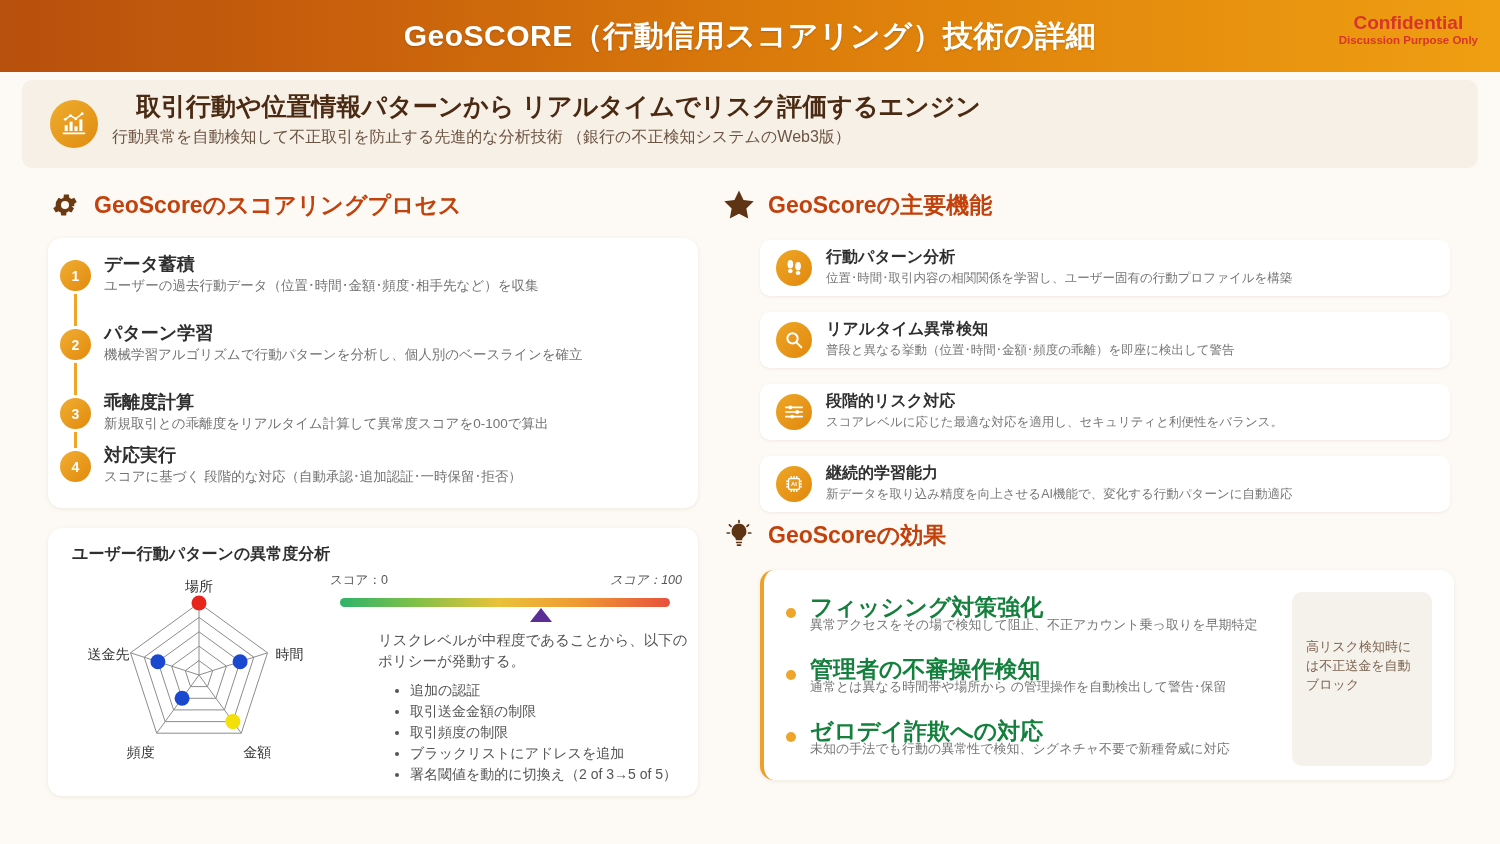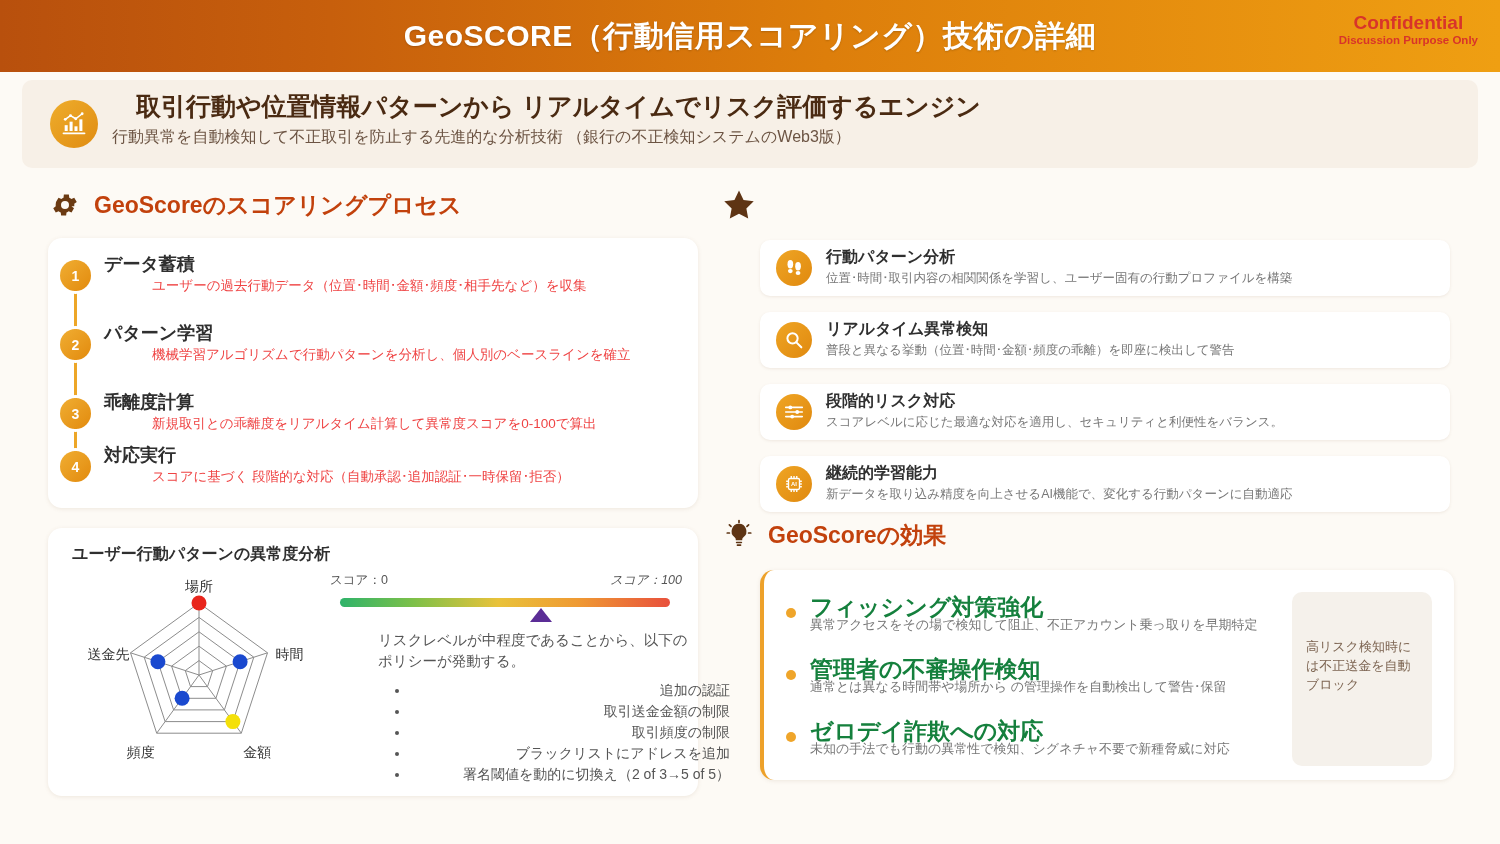--- a/index.html
+++ b/index.html
@@ -58,39 +58,39 @@
   .timeline{position:absolute;left:26px;top:22px;width:3px;height:206px;background:#eda627;}
   .pstep{position:absolute;left:0;width:612px;}
   .pnum{
     position:absolute;left:12px;top:0;width:31px;height:31px;border-radius:50%;
     background:linear-gradient(135deg,#f0ae33,#e28a0d);
     color:#fff;font-size:14px;font-weight:bold;
     display:flex;align-items:center;justify-content:center;
     box-shadow:0 0 0 3px #fff;
   }
   .ptitle{position:absolute;left:56px;top:-8px;font-size:18px;font-weight:bold;color:#2f2f2f;}
-  .pdesc{position:absolute;left:56px;top:17px;font-size:13.5px;color:#ef4444;margin-left:48px;}
+  .pdesc{position:absolute;left:56px;top:17px;font-size:13.5px;color:#737373;}
 
   
   .radar-card{left:48px;top:528px;width:650px;height:268px;}
   .radar-title{position:absolute;left:24px;top:16px;font-size:16px;font-weight:bold;color:#2f2f2f;}
   .radar-wrap{position:absolute;left:16px;top:42px;width:270px;height:215px;}
   .gauge-zone{position:absolute;left:282px;top:44px;width:352px;height:56px;}
   .gauge-lbl-l{position:absolute;left:0;top:0;font-size:12.5px;color:#555;}
   .gauge-lbl-r{position:absolute;right:0;top:0;font-size:12.5px;color:#555;font-style:italic;}
   .gauge-bar{
     position:absolute;left:10px;top:26px;width:330px;height:9px;border-radius:5px;
     background:linear-gradient(90deg,#2fb36a 0%,#7cc049 22%,#e9c23a 48%,#ef9a33 72%,#e8503c 100%);
   }
   .gauge-marker{position:absolute;top:36px;width:0;height:0;
     border-left:11px solid transparent;border-right:11px solid transparent;
     border-bottom:14px solid #5b2d96;}
   .risk-text{position:absolute;left:330px;top:102px;width:310px;font-size:14.5px;color:#555;line-height:1.45;}
   .risk-list{position:absolute;left:342px;top:152px;width:320px;margin:0;padding-left:20px;
-    font-size:14px;color:#555;line-height:1.5;text-align:right;}
+    font-size:14px;color:#555;line-height:1.5;}
 
   
   .feat-card{position:absolute;left:760px;top:0;width:690px;height:56px;background:#fff;border-radius:10px;
     box-shadow:0 1px 3px rgba(140,110,80,.12);}
   .feat-icon{position:absolute;left:16px;top:10px;width:36px;height:36px;border-radius:50%;
     background:linear-gradient(135deg,#efa524,#e0890f);display:flex;align-items:center;justify-content:center;}
   .feat-title{position:absolute;left:66px;top:7px;font-size:16px;font-weight:bold;color:#2f2f2f;}
   .feat-desc{position:absolute;left:66px;top:30px;font-size:12.5px;color:#777;}
 
   
@@ -216,20 +216,21 @@
         <li>署名閾値を動的に切換え（2 of 3→5 of 5）</li>
       </ul>
   </div>
 
   <div class="sec-head" style="left:722px;top:188px;">
     <span class="sh-icon">
       <svg width="34" height="34" viewBox="0 0 24 24" fill="#5e3414">
         <path d="M12 1.8 15.2 8.4 22.4 9.4 17.2 14.4 18.5 21.6 12 18.2 5.5 21.6 6.8 14.4 1.6 9.4 8.8 8.4Z"></path>
       </svg>
     </span>
+    <span class="sh-text">GeoScoreの主要機能</span>
   </div>
 
   <div class="feat-card" style="top:240px;">
     <div class="feat-icon">
       <svg width="22" height="22" viewBox="0 0 24 24" fill="#ffffff">
         <ellipse cx="8" cy="8" rx="3.1" ry="4.6"></ellipse>
           <ellipse cx="8" cy="15.4" rx="2.6" ry="2.2"></ellipse>
         <ellipse cx="16.4" cy="10" rx="3.1" ry="4.6"></ellipse>
           <ellipse cx="16.4" cy="17.4" rx="2.6" ry="2.2"></ellipse>
       </svg>

